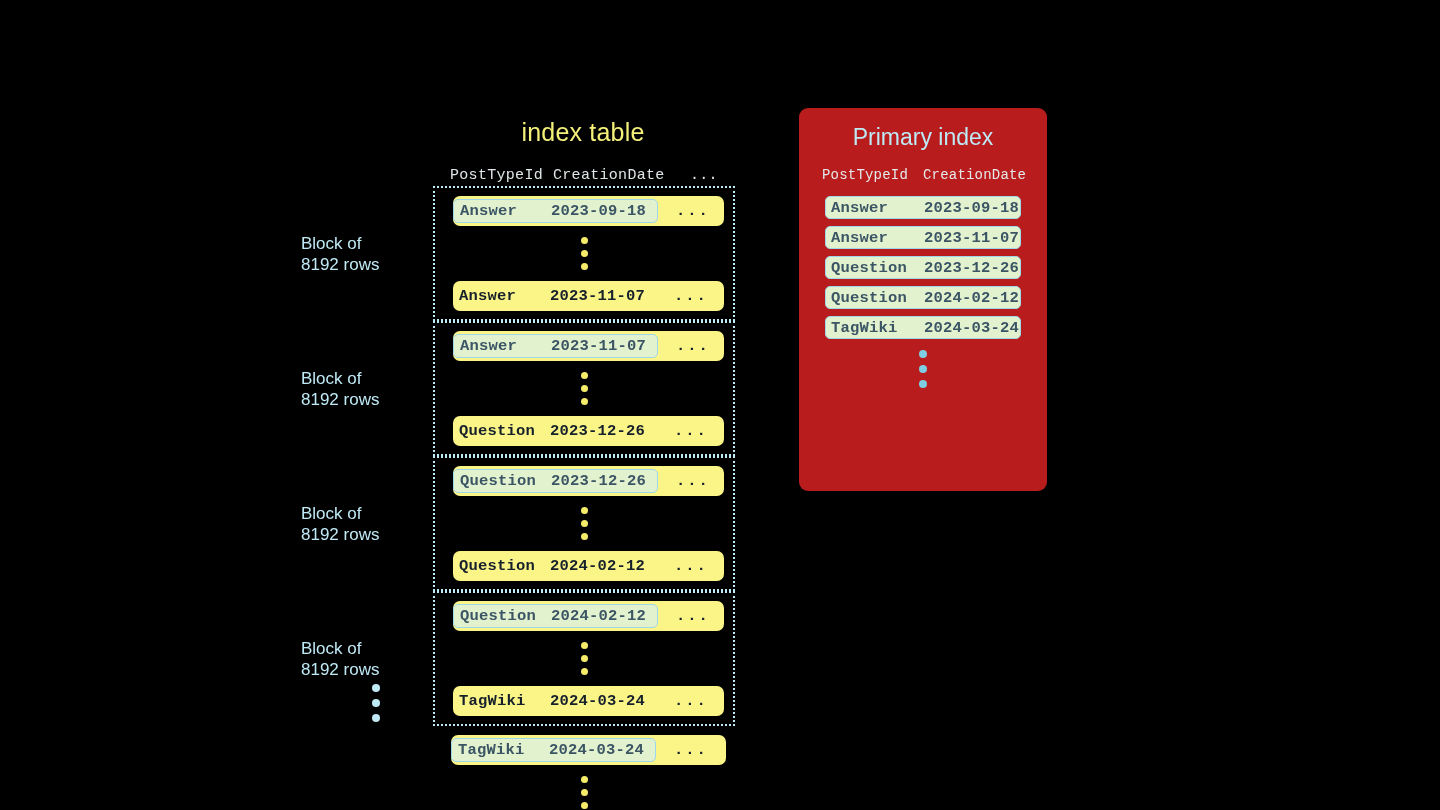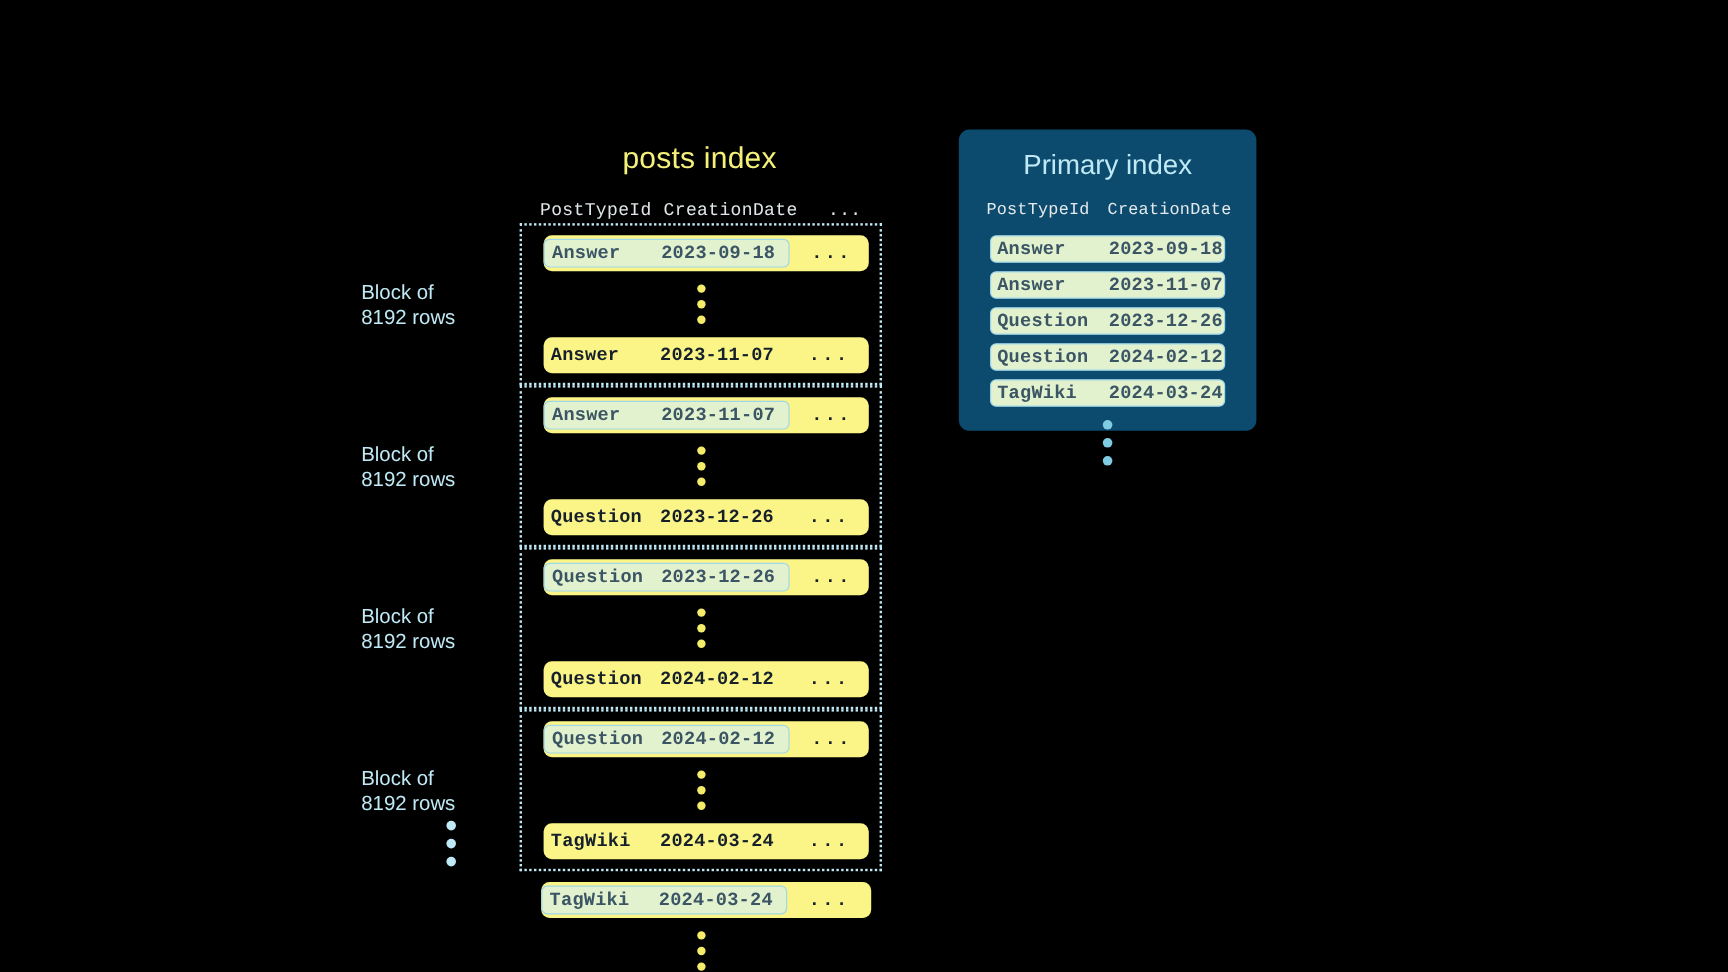--- a/index.html
+++ b/index.html
@@ -158,22 +158,22 @@
     width: 8px; height: 8px; border-radius: 50%;
     background: #bfe9f5;
   }
 
   
   #primary-index-panel {
     position: absolute;
     left: 799px;
     top: 108px;
     width: 248px;
-    height: 251px;
-    background: #0c4a6e;
+    height: 383px;
+    background: #b91c1c;
     border-radius: 9px;
   }
   #primary-index-title {
     text-align: center;
     color: #bfe9f5;
     font-size: 23px;
     margin-top: 16px;
     font-family: "Liberation Sans", sans-serif;
   }
   #primary-index-headers {
@@ -215,21 +215,21 @@
   #primary-index-dots .d {
     width: 8px; height: 8px; border-radius: 50%;
     background: #7fcde2;
   }
 </style>
 </head>
 <body>
 
 <div id="posts-table-group">
 
-  <div id="posts-table-title">posts index</div>
+  <div id="posts-table-title">index table</div>
 
   <div class="col-headers">
     <span class="h-type">PostTypeId</span>
     <span class="h-date">CreationDate</span>
     <span class="h-dots">...</span>
   </div>
 
   <div id="rows-stack">
 
     <div class="block">

